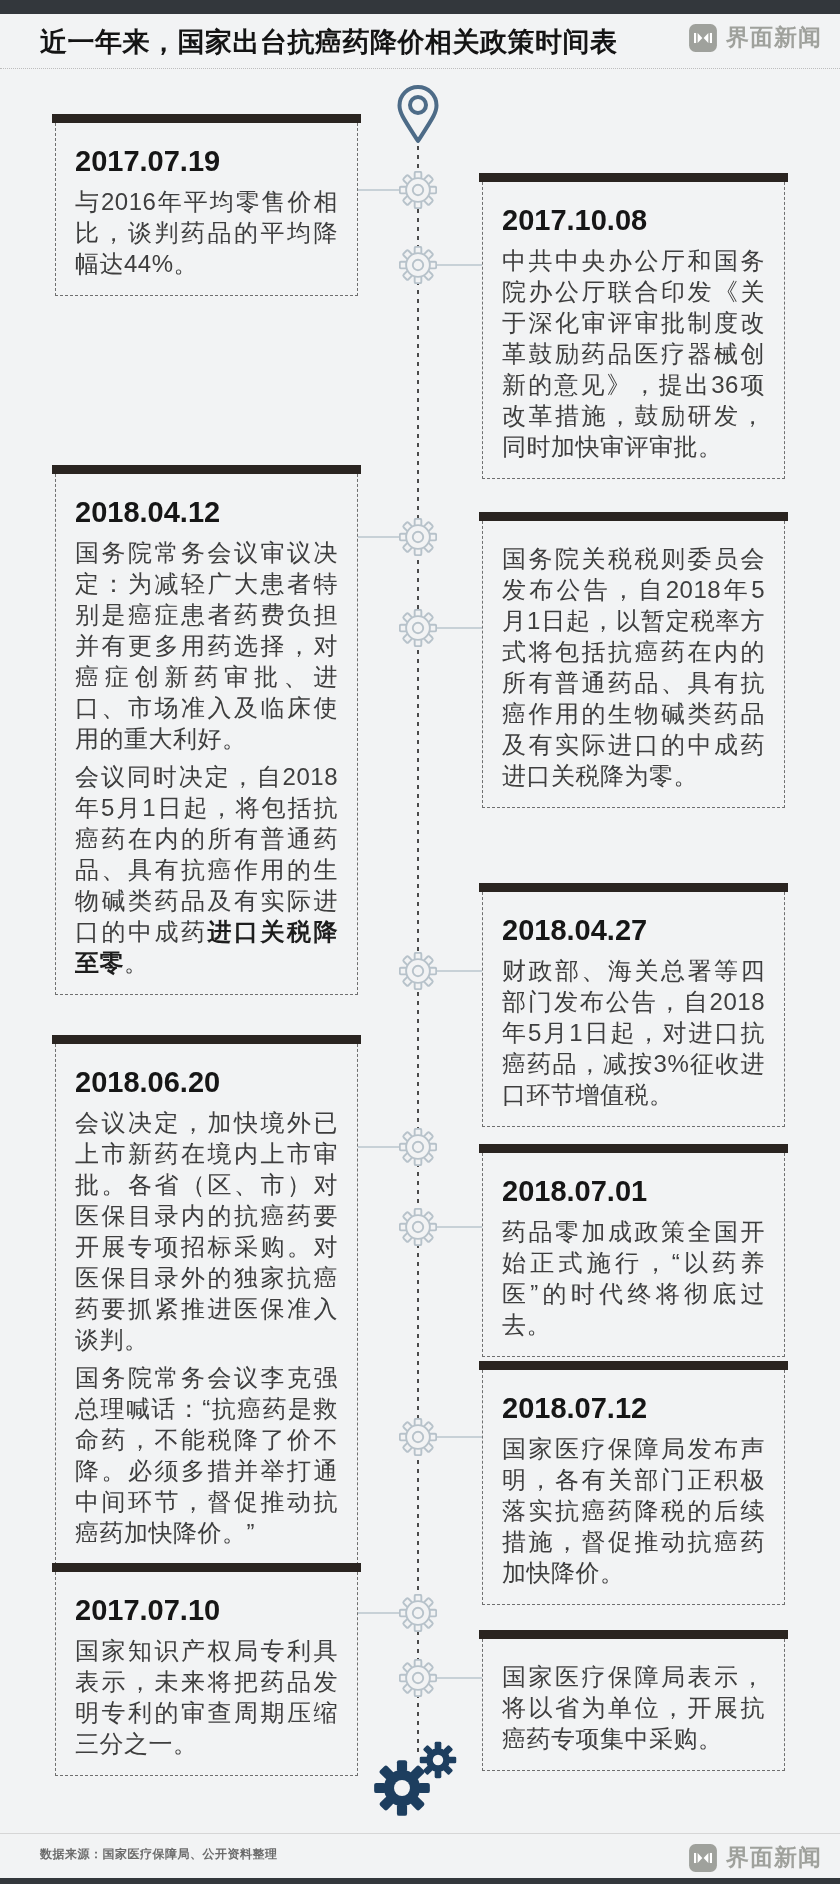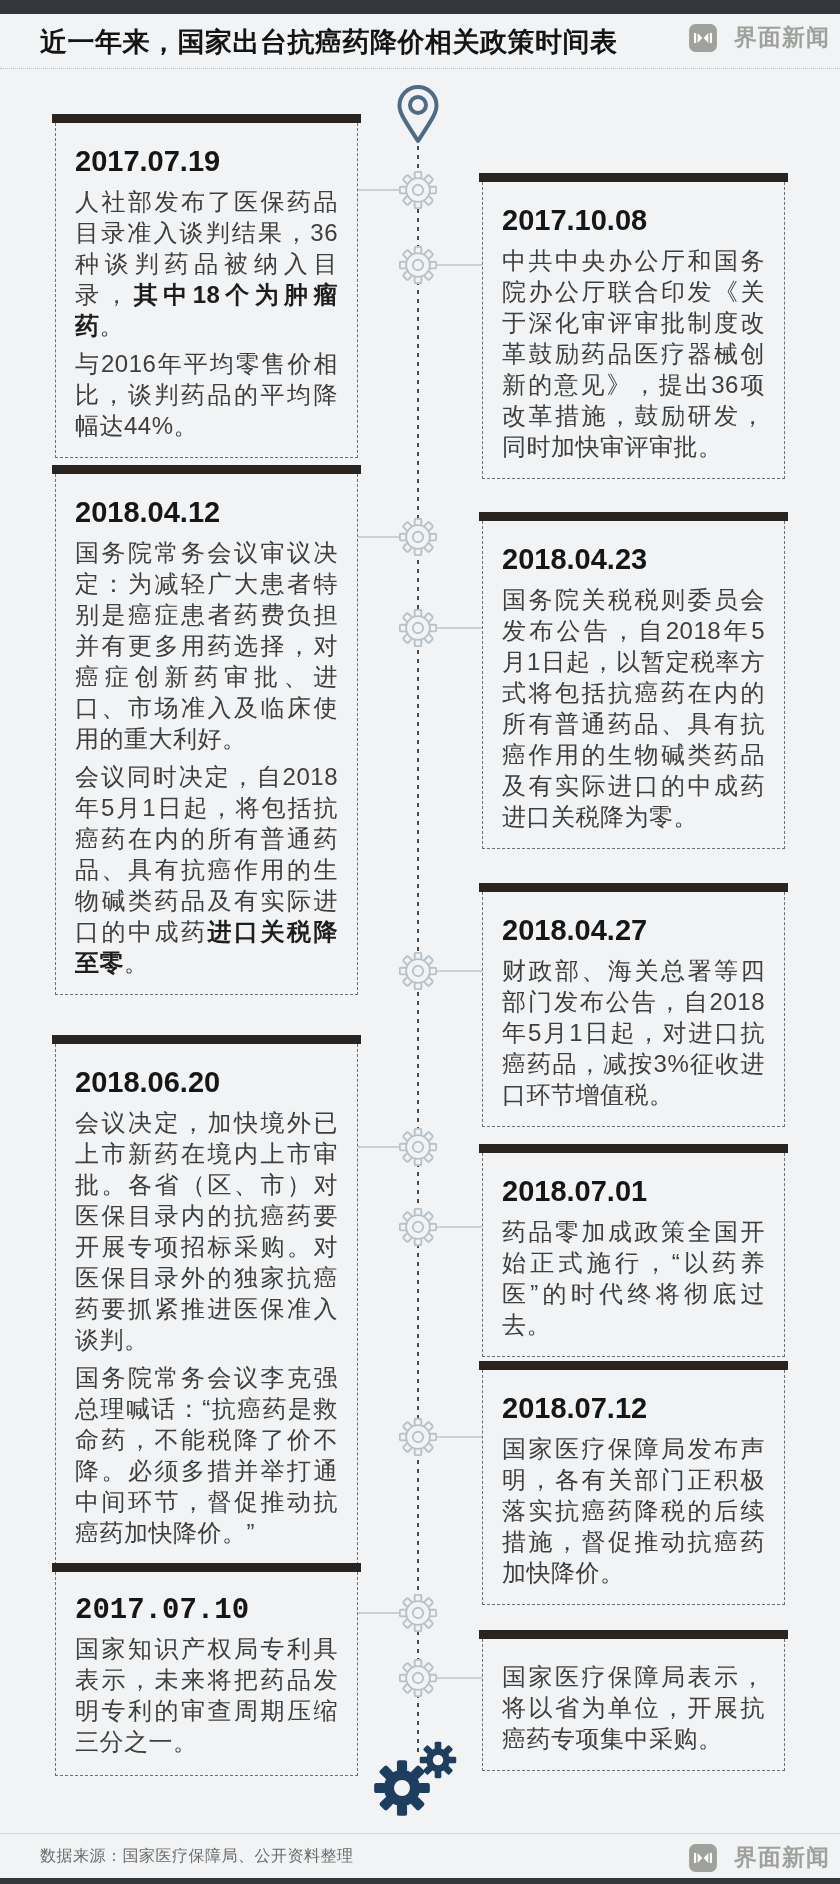--- a/index.html
+++ b/index.html
@@ -13,27 +13,27 @@
     --brand:#9fa19c;
     --frame:#33373c;
   }
   html,body{margin:0;padding:0;}
   body{background:#e8e8e8;font-family:"Liberation Sans","DejaVu Sans",sans-serif;}
   .page{position:relative;width:840px;height:1884px;background:var(--bg);overflow:hidden;margin:0 auto;}
   .frame-bar{position:absolute;left:0;width:840px;background:var(--frame);}
   .frame-bar.top{top:0;height:14px;}
   .frame-bar.bottom{top:1878px;height:6px;}
   .page-title{position:absolute;left:40px;top:24px;margin:0;font-size:27px;font-weight:700;color:#141414;letter-spacing:0.5px;white-space:nowrap;}
-  .brand{position:absolute;display:flex;align-items:center;gap:16px;}
+  .brand{position:absolute;display:flex;align-items:center;gap:8px;}
   .brand.header-brand{left:688px;top:22px;}
   .brand.footer-brand{left:688px;top:1842px;}
   .brand-name{font-size:23px;font-weight:700;color:var(--brand);letter-spacing:1px;white-space:nowrap;}
   .dotted-divider{position:absolute;left:0;top:68px;width:840px;border-top:1px dotted #bdbdbd;}
   .footer-divider{position:absolute;left:0;top:1833px;width:840px;border-top:1px solid #d6d6d6;}
-  .source-text{position:absolute;left:40px;top:1846px;font-size:16px;color:#6b6b6b;letter-spacing:0.5px;white-space:nowrap;}
+  .source-text{position:absolute;left:40px;top:1846px;font-size:12px;color:#6b6b6b;letter-spacing:0.5px;white-space:nowrap;font-weight:bold;}
   .center-line{position:absolute;left:417px;top:146px;width:2px;height:1606px;
     background:repeating-linear-gradient(to bottom,var(--dash) 0 4px,transparent 4px 9px);}
   .pin-icon{position:absolute;left:395px;top:84px;}
   .connector{position:absolute;height:2px;background:var(--conn);z-index:1;}
   .connector.left{left:357px;width:61px;}
   .connector.right{left:422px;width:61px;}
   .gear-icon{position:absolute;z-index:2;}
   .event{position:absolute;width:303px;z-index:3;}
   .event.left{left:55px;}
   .event.right{left:482px;}
@@ -84,21 +84,20 @@
         <rect x="16.5" y="0.8" width="7" height="8" rx="1.5" transform="rotate(225 20 20)" fill="#f2f3f4" stroke="#b7c2ca" stroke-width="2"></rect>
         <rect x="16.5" y="0.8" width="7" height="8" rx="1.5" transform="rotate(270 20 20)" fill="#f2f3f4" stroke="#b7c2ca" stroke-width="2"></rect>
         <rect x="16.5" y="0.8" width="7" height="8" rx="1.5" transform="rotate(315 20 20)" fill="#f2f3f4" stroke="#b7c2ca" stroke-width="2"></rect>
         <circle cx="20" cy="20" r="12.5" fill="#f2f3f4" stroke="#b7c2ca" stroke-width="2"></circle>
         <circle cx="20" cy="20" r="5.5" fill="#f2f3f4" stroke="#b7c2ca" stroke-width="2"></circle>
       </svg>
       <section class="event left" style="top: 114px;">
         <div class="topbar"></div>
         <div class="body">
           <h2>2017.07.19</h2>
-          <p><span>人社部发布了医保药品目录准入谈判结果，36种谈判药品被纳入目录，</span><strong>其中18个为肿瘤药</strong><span>。</span></p>
           <p><span>与2016年平均零售价相比，谈判药品的平均降幅达44%。</span></p>
         </div>
       </section>
       <div class="connector right" style="top: 264px;"></div>
       <svg viewBox="0 0 40 40" width="38" height="38" class="gear-icon" style="left: 399px; top: 246px;">
         <rect x="16.5" y="0.8" width="7" height="8" rx="1.5" transform="rotate(0 20 20)" fill="#f2f3f4" stroke="#b7c2ca" stroke-width="2"></rect>
         <rect x="16.5" y="0.8" width="7" height="8" rx="1.5" transform="rotate(45 20 20)" fill="#f2f3f4" stroke="#b7c2ca" stroke-width="2"></rect>
         <rect x="16.5" y="0.8" width="7" height="8" rx="1.5" transform="rotate(90 20 20)" fill="#f2f3f4" stroke="#b7c2ca" stroke-width="2"></rect>
         <rect x="16.5" y="0.8" width="7" height="8" rx="1.5" transform="rotate(135 20 20)" fill="#f2f3f4" stroke="#b7c2ca" stroke-width="2"></rect>
         <rect x="16.5" y="0.8" width="7" height="8" rx="1.5" transform="rotate(180 20 20)" fill="#f2f3f4" stroke="#b7c2ca" stroke-width="2"></rect>
@@ -145,21 +144,20 @@
         <rect x="16.5" y="0.8" width="7" height="8" rx="1.5" transform="rotate(180 20 20)" fill="#f2f3f4" stroke="#b7c2ca" stroke-width="2"></rect>
         <rect x="16.5" y="0.8" width="7" height="8" rx="1.5" transform="rotate(225 20 20)" fill="#f2f3f4" stroke="#b7c2ca" stroke-width="2"></rect>
         <rect x="16.5" y="0.8" width="7" height="8" rx="1.5" transform="rotate(270 20 20)" fill="#f2f3f4" stroke="#b7c2ca" stroke-width="2"></rect>
         <rect x="16.5" y="0.8" width="7" height="8" rx="1.5" transform="rotate(315 20 20)" fill="#f2f3f4" stroke="#b7c2ca" stroke-width="2"></rect>
         <circle cx="20" cy="20" r="12.5" fill="#f2f3f4" stroke="#b7c2ca" stroke-width="2"></circle>
         <circle cx="20" cy="20" r="5.5" fill="#f2f3f4" stroke="#b7c2ca" stroke-width="2"></circle>
       </svg>
       <section class="event right" style="top: 512px;">
         <div class="topbar"></div>
         <div class="body">
-          <h2>2018.04.23</h2>
           <p><span>国务院关税税则委员会发布公告，自2018年5月1日起，以暂定税率方式将包括抗癌药在内的所有普通药品、具有抗癌作用的生物碱类药品及有实际进口的中成药进口关税降为零。</span></p>
         </div>
       </section>
       <div class="connector right" style="top: 970px;"></div>
       <svg viewBox="0 0 40 40" width="38" height="38" class="gear-icon" style="left: 399px; top: 952px;">
         <rect x="16.5" y="0.8" width="7" height="8" rx="1.5" transform="rotate(0 20 20)" fill="#f2f3f4" stroke="#b7c2ca" stroke-width="2"></rect>
         <rect x="16.5" y="0.8" width="7" height="8" rx="1.5" transform="rotate(45 20 20)" fill="#f2f3f4" stroke="#b7c2ca" stroke-width="2"></rect>
         <rect x="16.5" y="0.8" width="7" height="8" rx="1.5" transform="rotate(90 20 20)" fill="#f2f3f4" stroke="#b7c2ca" stroke-width="2"></rect>
         <rect x="16.5" y="0.8" width="7" height="8" rx="1.5" transform="rotate(135 20 20)" fill="#f2f3f4" stroke="#b7c2ca" stroke-width="2"></rect>
         <rect x="16.5" y="0.8" width="7" height="8" rx="1.5" transform="rotate(180 20 20)" fill="#f2f3f4" stroke="#b7c2ca" stroke-width="2"></rect>
@@ -243,21 +241,21 @@
         <rect x="16.5" y="0.8" width="7" height="8" rx="1.5" transform="rotate(45 20 20)" fill="#f2f3f4" stroke="#b7c2ca" stroke-width="2"></rect>
         <rect x="16.5" y="0.8" width="7" height="8" rx="1.5" transform="rotate(90 20 20)" fill="#f2f3f4" stroke="#b7c2ca" stroke-width="2"></rect>
         <rect x="16.5" y="0.8" width="7" height="8" rx="1.5" transform="rotate(135 20 20)" fill="#f2f3f4" stroke="#b7c2ca" stroke-width="2"></rect>
         <rect x="16.5" y="0.8" width="7" height="8" rx="1.5" transform="rotate(180 20 20)" fill="#f2f3f4" stroke="#b7c2ca" stroke-width="2"></rect>
         <rect x="16.5" y="0.8" width="7" height="8" rx="1.5" transform="rotate(225 20 20)" fill="#f2f3f4" stroke="#b7c2ca" stroke-width="2"></rect>
         <rect x="16.5" y="0.8" width="7" height="8" rx="1.5" transform="rotate(270 20 20)" fill="#f2f3f4" stroke="#b7c2ca" stroke-width="2"></rect>
         <rect x="16.5" y="0.8" width="7" height="8" rx="1.5" transform="rotate(315 20 20)" fill="#f2f3f4" stroke="#b7c2ca" stroke-width="2"></rect>
         <circle cx="20" cy="20" r="12.5" fill="#f2f3f4" stroke="#b7c2ca" stroke-width="2"></circle>
         <circle cx="20" cy="20" r="5.5" fill="#f2f3f4" stroke="#b7c2ca" stroke-width="2"></circle>
       </svg>
-      <section class="event left" style="top: 1563px; font-family: Liberation Mono, monospace;">
+      <section class="event left" style="top: 1563px;">
         <div class="topbar"></div>
         <div class="body">
           <h2>2017.07.10</h2>
           <p><span>国家知识产权局专利具表示，未来将把药品发明专利的审查周期压缩三分之一。</span></p>
         </div>
       </section>
       <div class="connector right" style="top: 1677px;"></div>
       <svg viewBox="0 0 40 40" width="38" height="38" class="gear-icon" style="left: 399px; top: 1659px;">
         <rect x="16.5" y="0.8" width="7" height="8" rx="1.5" transform="rotate(0 20 20)" fill="#f2f3f4" stroke="#b7c2ca" stroke-width="2"></rect>
         <rect x="16.5" y="0.8" width="7" height="8" rx="1.5" transform="rotate(45 20 20)" fill="#f2f3f4" stroke="#b7c2ca" stroke-width="2"></rect>

